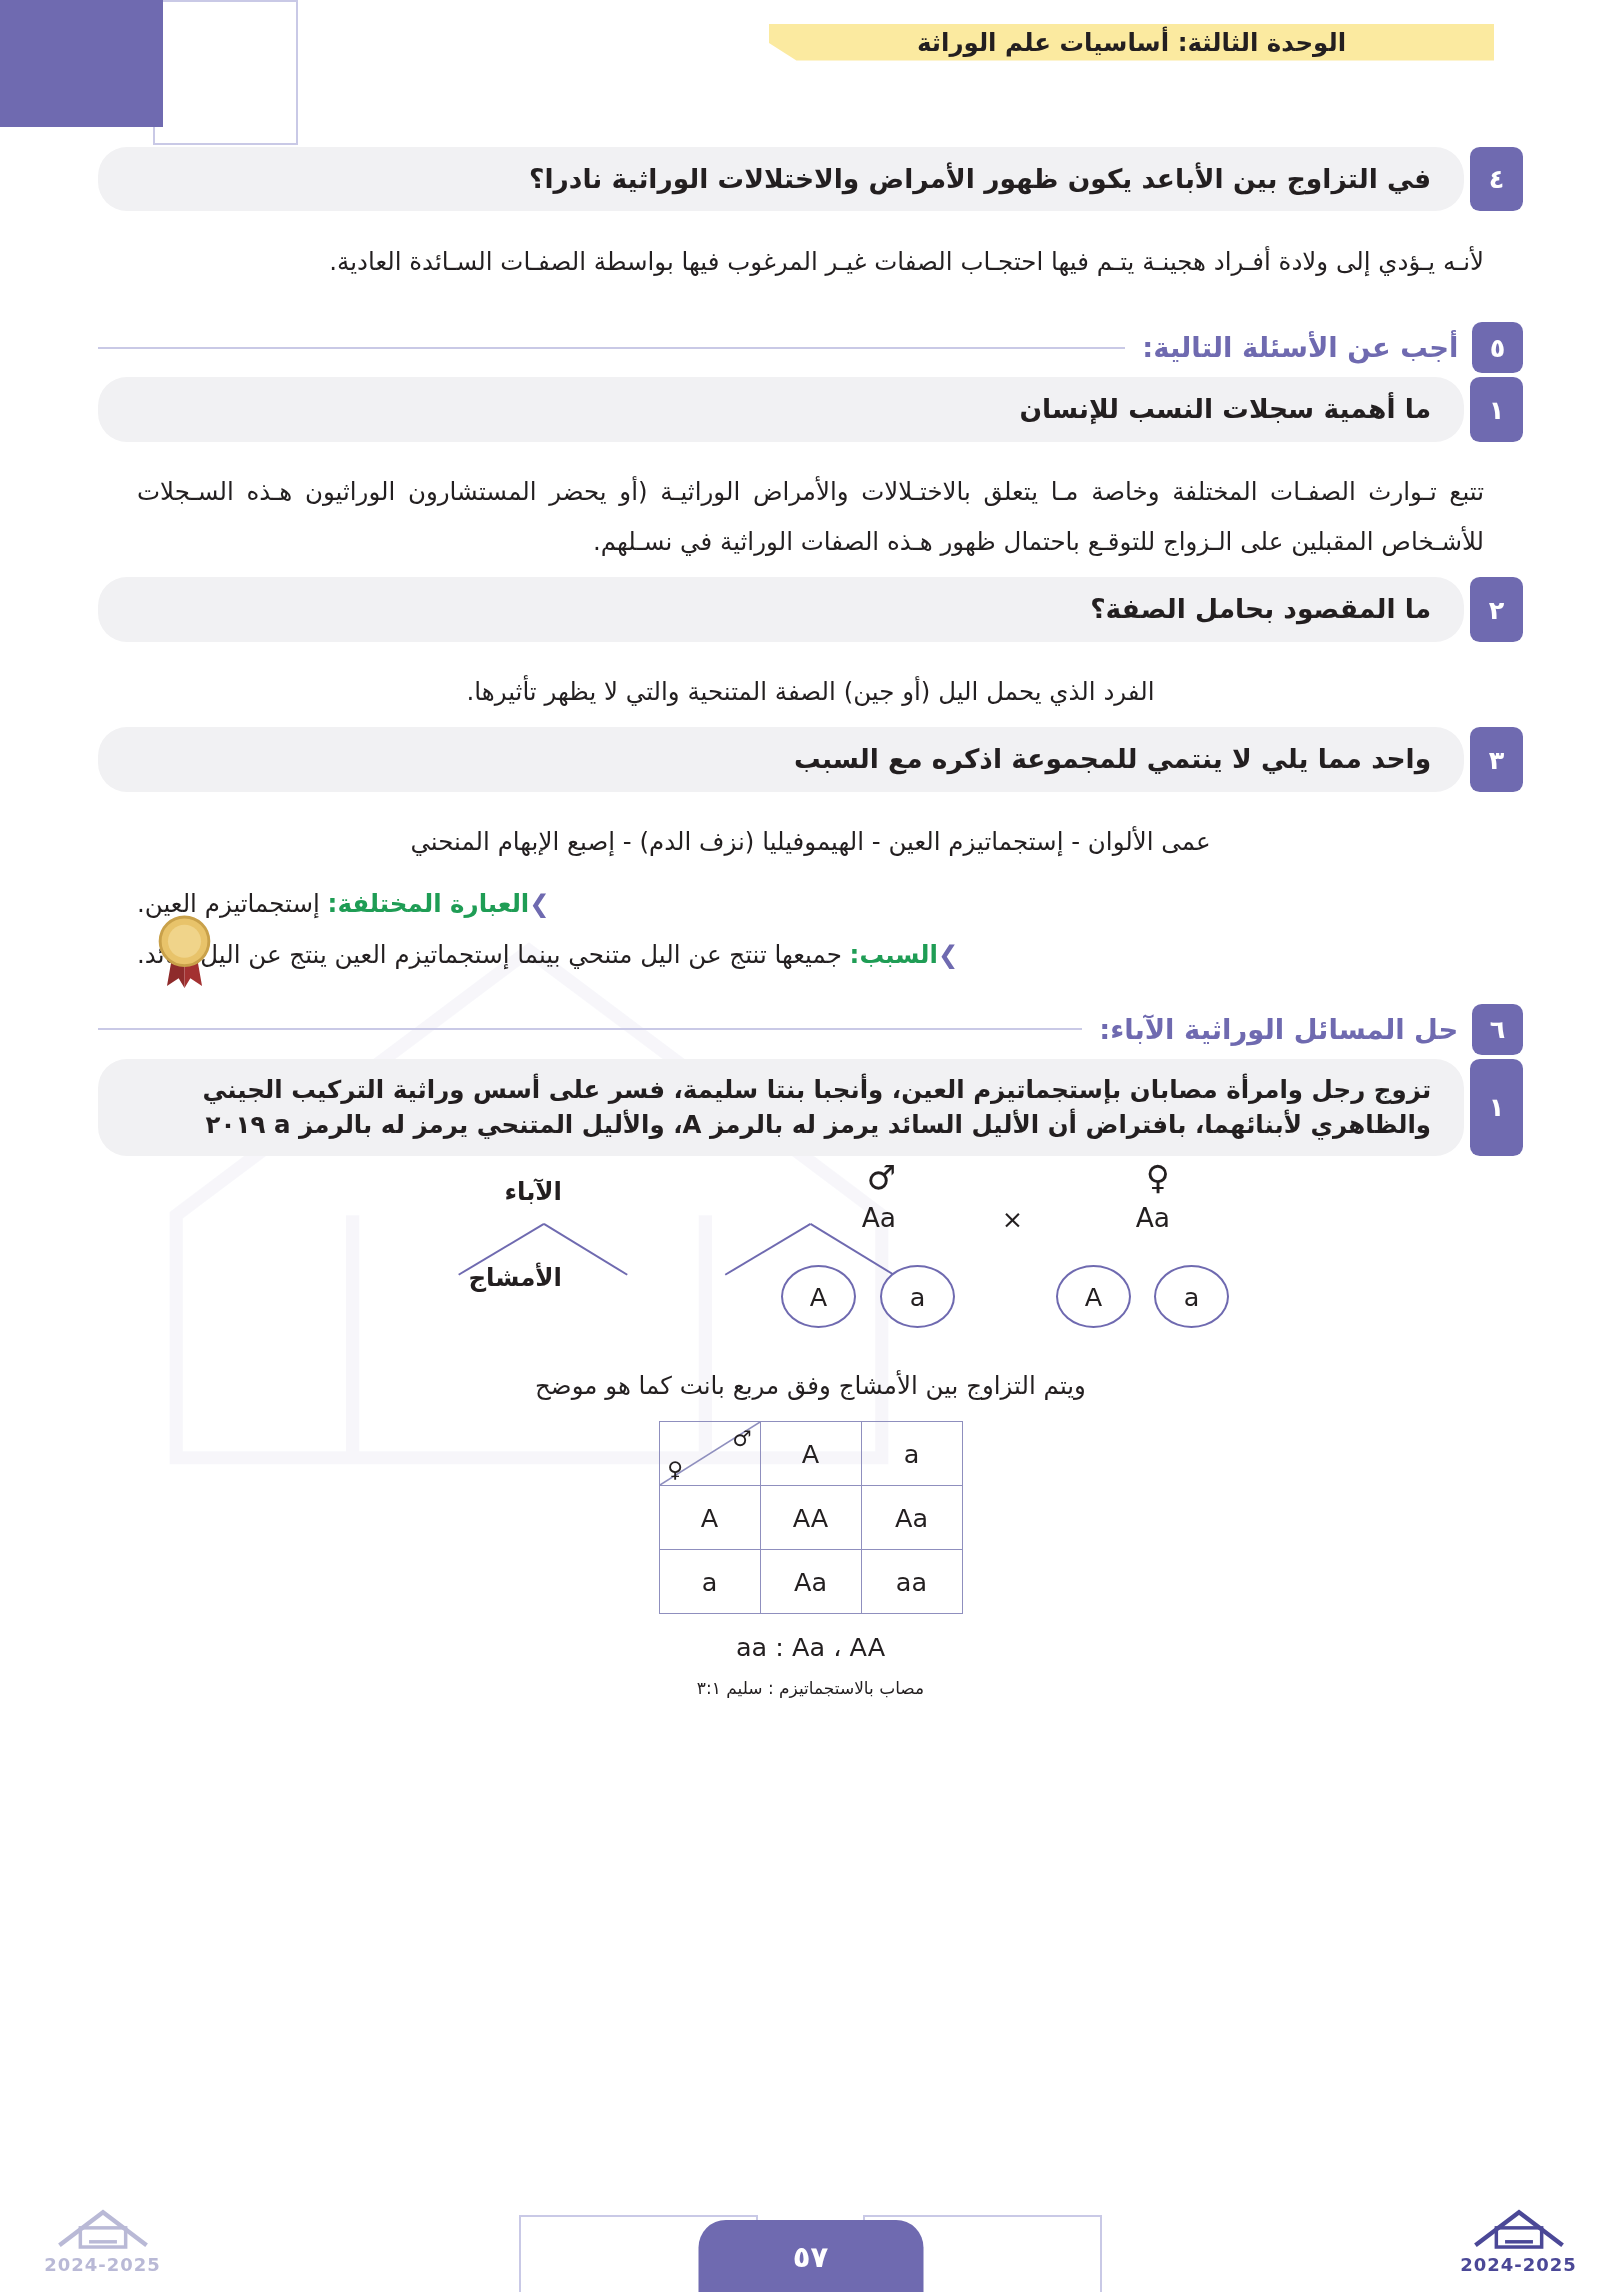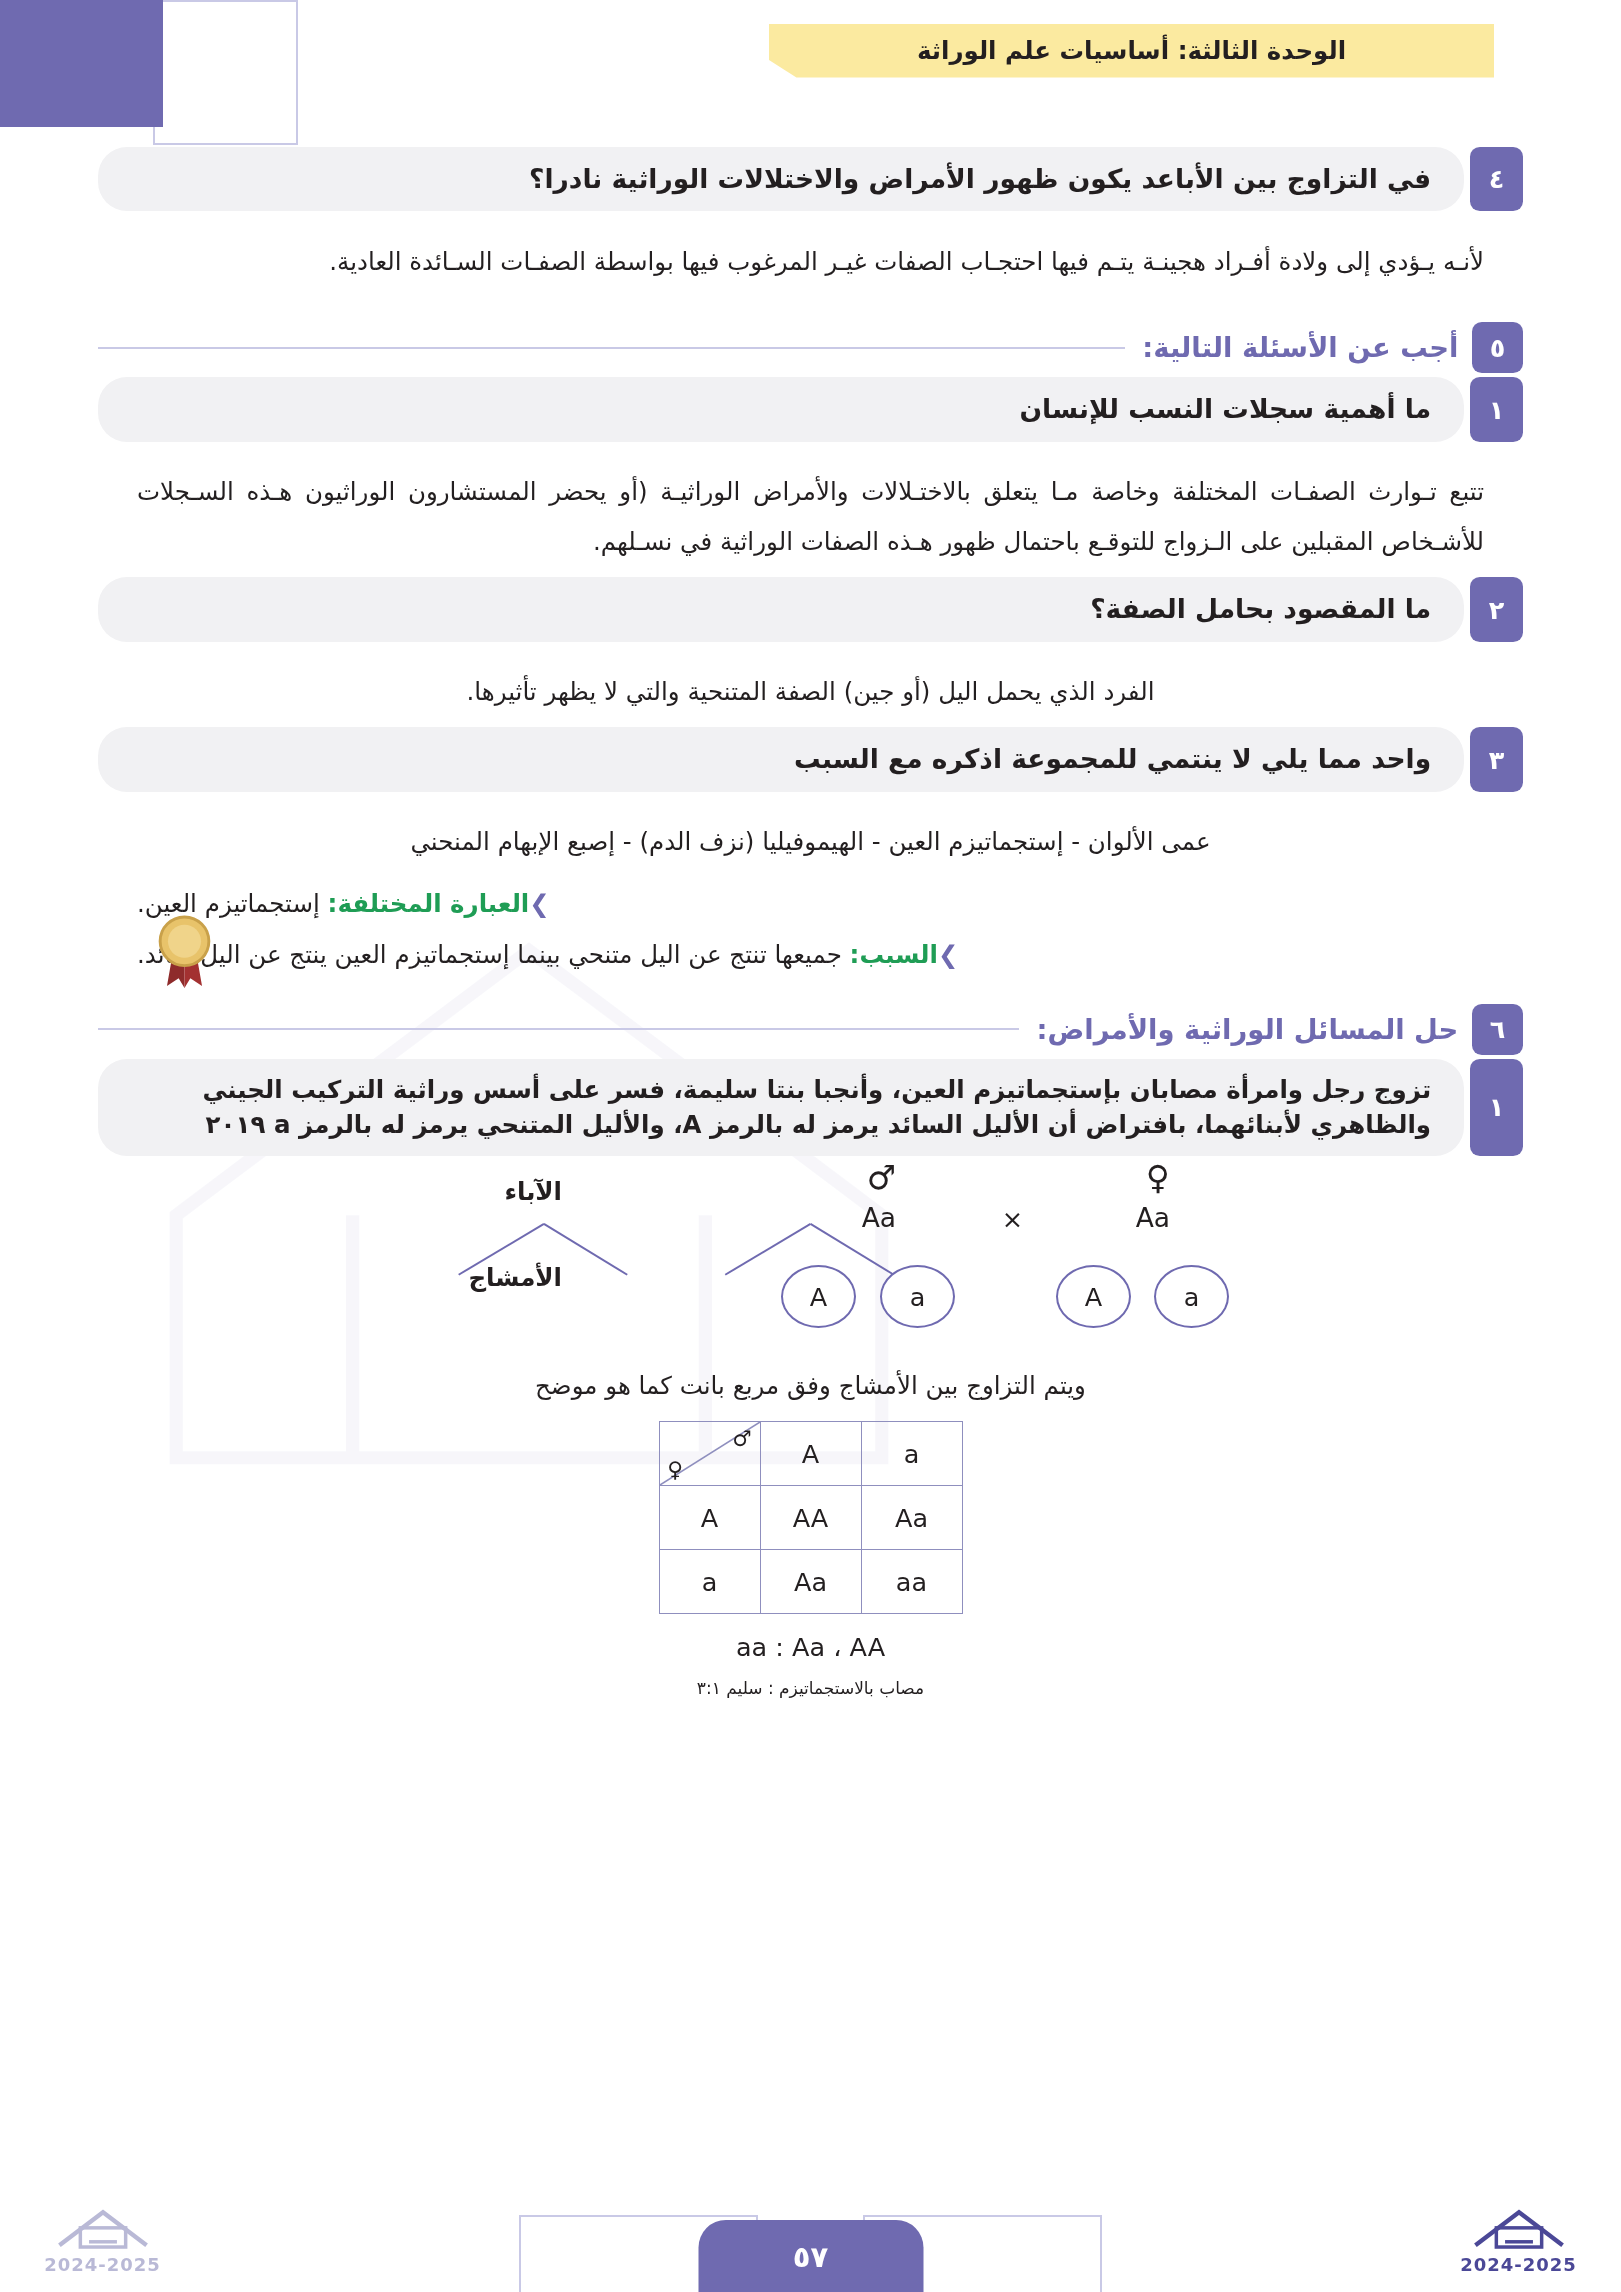--- a/index.html
+++ b/index.html
@@ -20,21 +20,21 @@
     position:absolute;top:0;right:1458px;width:163px;height:127px;
     background:#6f6ab0;
   }
   .watermark{
     position:absolute;left:88px;top:686px;width:882px;height:882px;
     opacity:.05;pointer-events:none;
   }
   
   .unit-banner{
     position:absolute;top:23.5px;right:127px;
-    height:54px;min-width:647px;
+    height:37px;min-width:647px;
     background:#fbeaa0;
     display:flex;align-items:center;justify-content:center;
     font-weight:bold;font-size:24.5px;color:#231f20;
     padding:0 39px;
     clip-path:polygon(0 0,100% 0,100% 100%,27.4px 100%,0 calc(100% - 17.6px));
   }
   
   .content{
     position:absolute;top:147px;right:98px;left:98px;
   }
@@ -235,21 +235,21 @@
       <span class="arrow">❯</span>
       <span>
         <span class="lbl-green">السبب:</span>
         <span>جميعها تنتج عن اليل متنحي بينما إستجماتيزم العين ينتج عن اليل سائد.</span>
       </span>
     </div>
   </div>
 
   <div class="sec-row">
     <div class="sec-num">٦</div>
-    <div class="sec-title">حل المسائل الوراثية والأمراض:</div>
+    <div class="sec-title">حل المسائل الوراثية الآباء:</div>
     <div class="sec-rule"></div>
   </div>
 
   <div class="q-row">
     <div class="q-num">١</div>
     <div class="q-pill small">تزوج رجل وامرأة مصابان بإستجماتيزم العين، وأنجبا بنتا سليمة، فسر على أسس وراثية التركيب الجيني والظاهري لأبنائهما، بافتراض أن الأليل السائد يرمز له بالرمز A، والأليل المتنحي يرمز له بالرمز a ٢٠١٩</div>
   </div>
 
   <div class="cross-wrap">
     <svg class="lines" viewBox="0 0 1454 200" preserveAspectRatio="none" aria-hidden="true">

